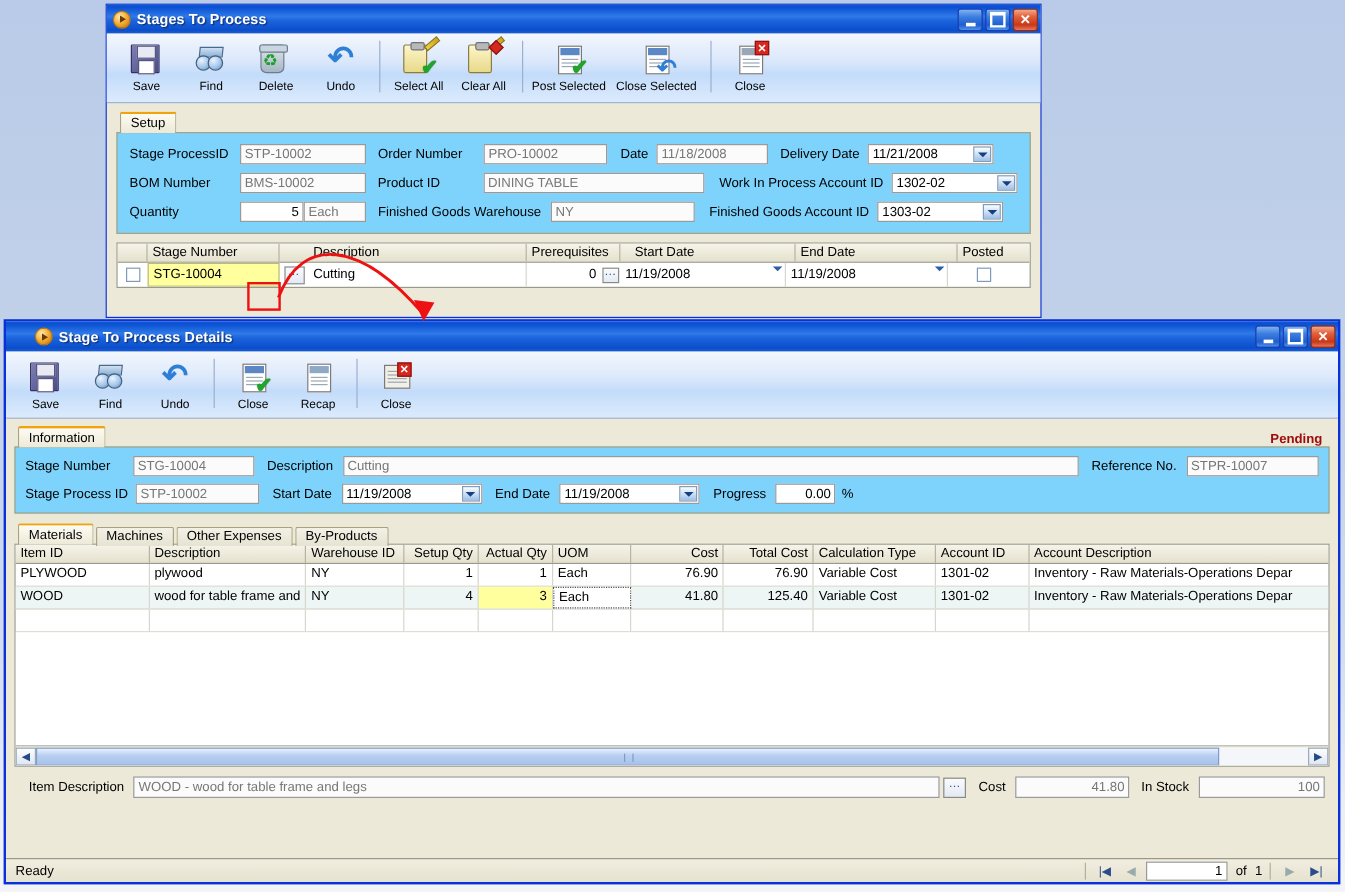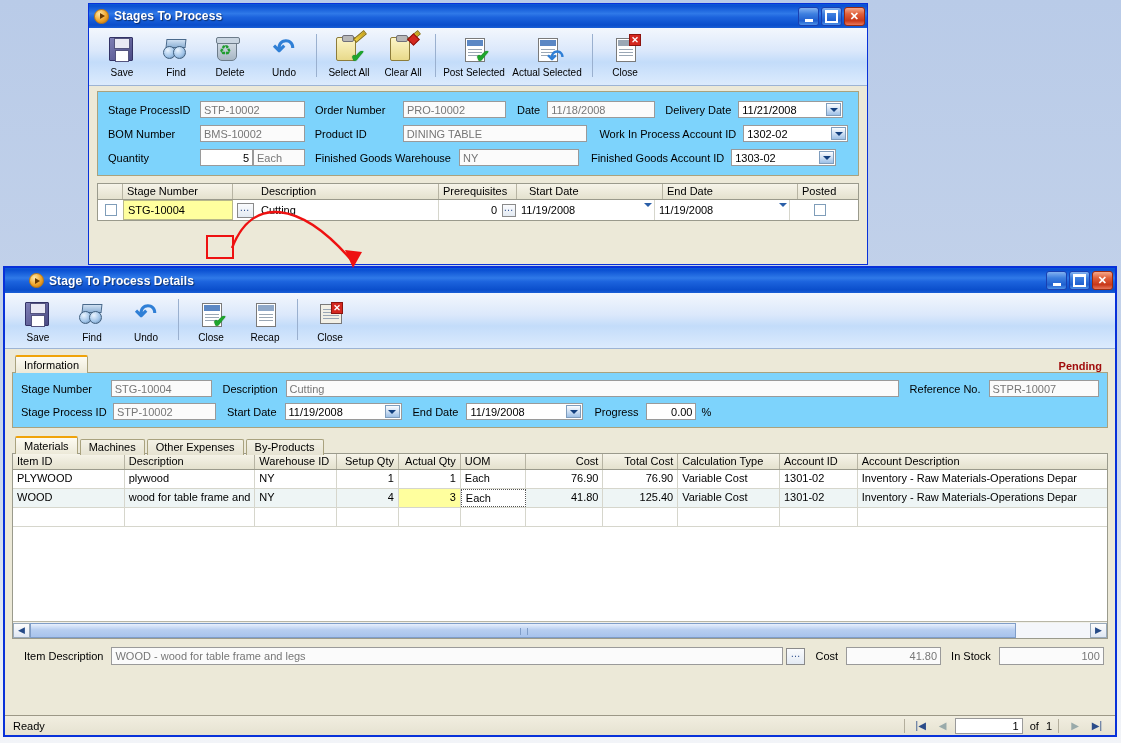--- a/index.html
+++ b/index.html
@@ -235,49 +235,52 @@
           <div class="ico">
             <div class="i-doc" style="position:absolute;left:4px;top:1px;">
               <div class="hd"></div>
               <div class="ln" style="top:10px"></div>
               <div class="ln" style="top:13px"></div>
               <div class="ln" style="top:16px"></div>
             </div>
             <span class="undo2">↶</span>
           </div>
         </div>
-      <div class="lb">Actual Selected</div>
+      <div class="lb">Close Selected</div>
     </div>
     <div class="tsep"></div>
     <div class="tbtn">
       <div class="ic">
           <div class="ico">
             <div class="i-doc" style="position:absolute;left:4px;top:1px;">
               <div class="hd" style="background:#9aa7b5"></div>
               <div class="ln" style="top:10px"></div>
               <div class="ln" style="top:13px"></div>
               <div class="ln" style="top:16px"></div>
             </div>
             <span class="xbx">✕</span>
           </div>
         </div>
       <div class="lb">Close</div>
     </div>
   </div>
 
   <div style="padding:5px 8px 0 8px;">
+    <div class="tabrow" style="padding-left:3px;">
+      <div class="tab">Setup</div>
+    </div>
     <div class="panel" style="height:85px; padding:9px 10px 0 10px;">
 
       <div style="display:flex;align-items:center;margin-bottom:7px;">
         <span class="lbl" style="width:92px">Stage ProcessID</span>
         <span class="inp dis" style="width:105px">STP-10002</span>
         <span class="lbl" style="width:88px;margin-left:10px">Order Number</span>
         <span class="inp dis" style="width:103px">PRO-10002</span>
         <span class="lbl" style="margin-left:11px;margin-right:7px">Date</span>
-        <span class="inp dis" style="width:108px">11/18/2008</span>
+        <span class="inp dis" style="width:93px">11/18/2008</span>
         <span class="lbl" style="margin-left:10px;margin-right:7px">Delivery Date</span>
         <span class="inp combo" style="width:105px;color:#000">
           <span>11/21/2008</span>
           <span class="arw"></span>
         </span>
       </div>
 
       <div style="display:flex;align-items:center;margin-bottom:7px;">
         <span class="lbl" style="width:92px">BOM Number</span>
         <span class="inp dis" style="width:105px">BMS-10002</span>

